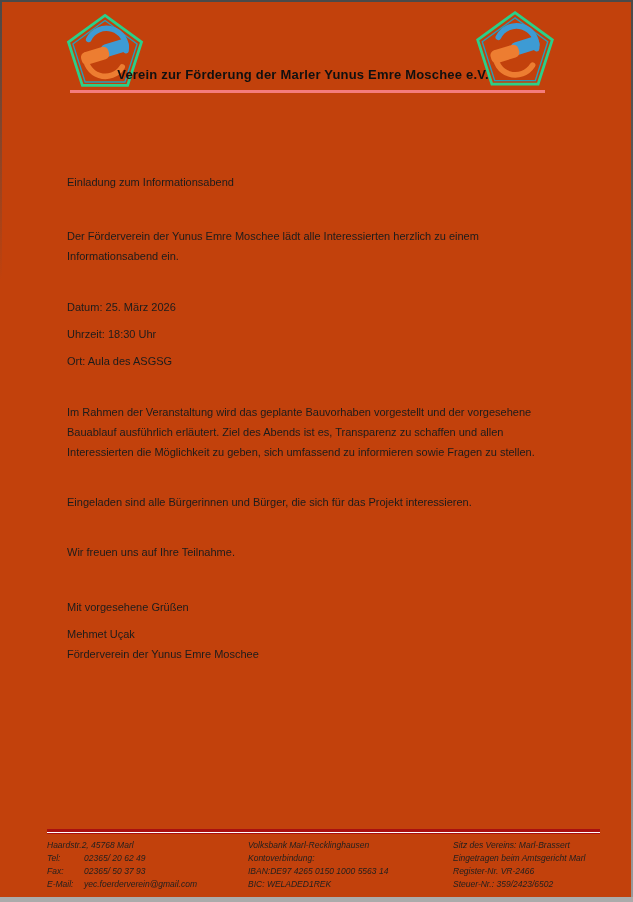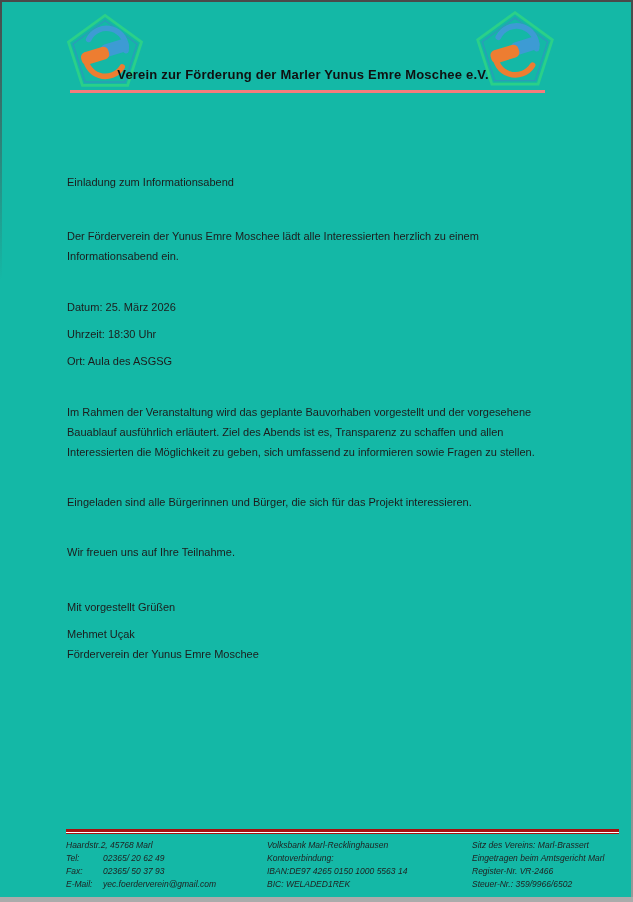--- a/index.html
+++ b/index.html
@@ -1,19 +1,19 @@
 <!DOCTYPE html>
 <html><head>
 <meta charset="utf-8">
 <style>
   html,body { margin:0; padding:0; background:#ffffff; }
   .page {
     position:relative;
     width:633px; height:902px;
-    background:#14b8a6;
+    background:#c2410c;
     font-family:"Liberation Sans", sans-serif;
     overflow:hidden;
     margin:0 auto;
   }
   
   .edge-top    { position:absolute; top:0; left:0; right:0; height:2px; background:#4a4a4a; }
   .edge-right  { position:absolute; top:0; right:0; bottom:0; width:2px;
                  background:linear-gradient(#4a4a4a, #9a9a9a); }
   .edge-left   { position:absolute; top:0; left:0; width:2px; height:280px;
                  background:linear-gradient(#4a4a4a, rgba(74,74,74,0)); }
@@ -41,21 +41,21 @@
   .p-datum      { margin-top:31px !important; }
   .p-uhrzeit    { margin-top:7px  !important; }
   .p-ort        { margin-top:7px  !important; }
   .p-main       { margin-top:31px !important; }
   .p-eingeladen { margin-top:30px !important; }
   .p-teilnahme  { margin-top:30px !important; }
   .p-gruessen   { margin-top:35px !important; }
   .p-signature  { margin-top:7px  !important; }
 
   
-  .footer { position:absolute; left:66px; top:829px; width:553px; }
+  .footer { position:absolute; left:47px; top:829px; width:553px; }
   .footer-rule { height:1px; background:#ffffff; border-top:3px solid #a81010; border-bottom:1px solid #a81010; }
   .footer-cols {
     display:flex; margin-top:5px;
     font-style:italic; font-size:8.5px; line-height:13px; color:#1f1f1f;
   }
   .fcol1 { width:201px; }
   .fcol2 { width:189px; }
   .fcol3 { flex:1;margin-left:16px; }
   .frow  { display:flex;align-items:center; }
   .flabel { width:37px; flex:0 0 37px; }
@@ -97,21 +97,21 @@
 
   <div class="letter-body">
     <p class="p-subject">Einladung zum Informationsabend</p>
     <p class="p-intro">Der Förderverein der Yunus Emre Moschee lädt alle Interessierten herzlich zu einem Informationsabend ein.</p>
     <p class="p-datum">Datum: 25. März 2026</p>
     <p class="p-uhrzeit">Uhrzeit: 18:30 Uhr</p>
     <p class="p-ort">Ort: Aula des ASGSG</p>
     <p class="p-main">Im Rahmen der Veranstaltung wird das geplante Bauvorhaben vorgestellt und der vorgesehene Bauablauf ausführlich erläutert. Ziel des Abends ist es, Transparenz zu schaffen und allen Interessierten die Möglichkeit zu geben, sich umfassend zu informieren sowie Fragen zu stellen.</p>
     <p class="p-eingeladen">Eingeladen sind alle Bürgerinnen und Bürger, die sich für das Projekt interessieren.</p>
     <p class="p-teilnahme">Wir freuen uns auf Ihre Teilnahme.</p>
-    <p class="p-gruessen">Mit vorgestellt Grüßen</p>
+    <p class="p-gruessen">Mit vorgesehene Grüßen</p>
     <p class="p-signature">
       <span>Mehmet Uçak</span><br>
       <span>Förderverein der Yunus Emre Moschee</span>
     </p>
   </div>
 
   <div class="footer">
     <div class="footer-rule"></div>
     <div class="footer-cols">
 
@@ -135,19 +135,19 @@
         <div class="fline">Volksbank Marl-Recklinghausen</div>
         <div class="fline">Kontoverbindung:</div>
         <div class="fline">IBAN:DE97 4265 0150 1000 5563 14</div>
         <div class="fline">BIC: WELADED1REK</div>
       </div>
 
       <div class="fcol3">
         <div class="fline">Sitz des Vereins: Marl-Brassert</div>
         <div class="fline">Eingetragen beim Amtsgericht Marl</div>
         <div class="fline">Register-Nr. VR-2466</div>
-        <div class="fline">Steuer-Nr.: 359/9966/6502</div>
+        <div class="fline">Steuer-Nr.: 359/2423/6502</div>
       </div>
 
     </div>
   </div>
 
 </div>
 
 </body></html>

